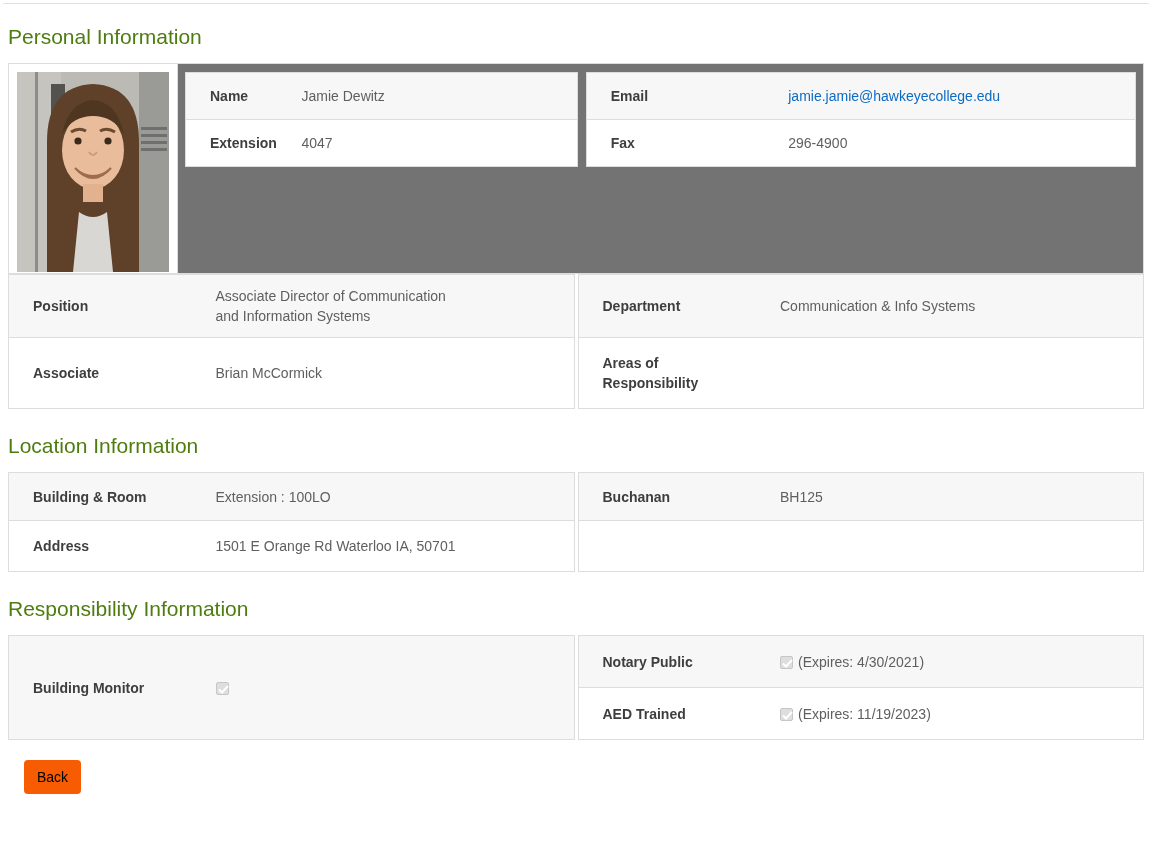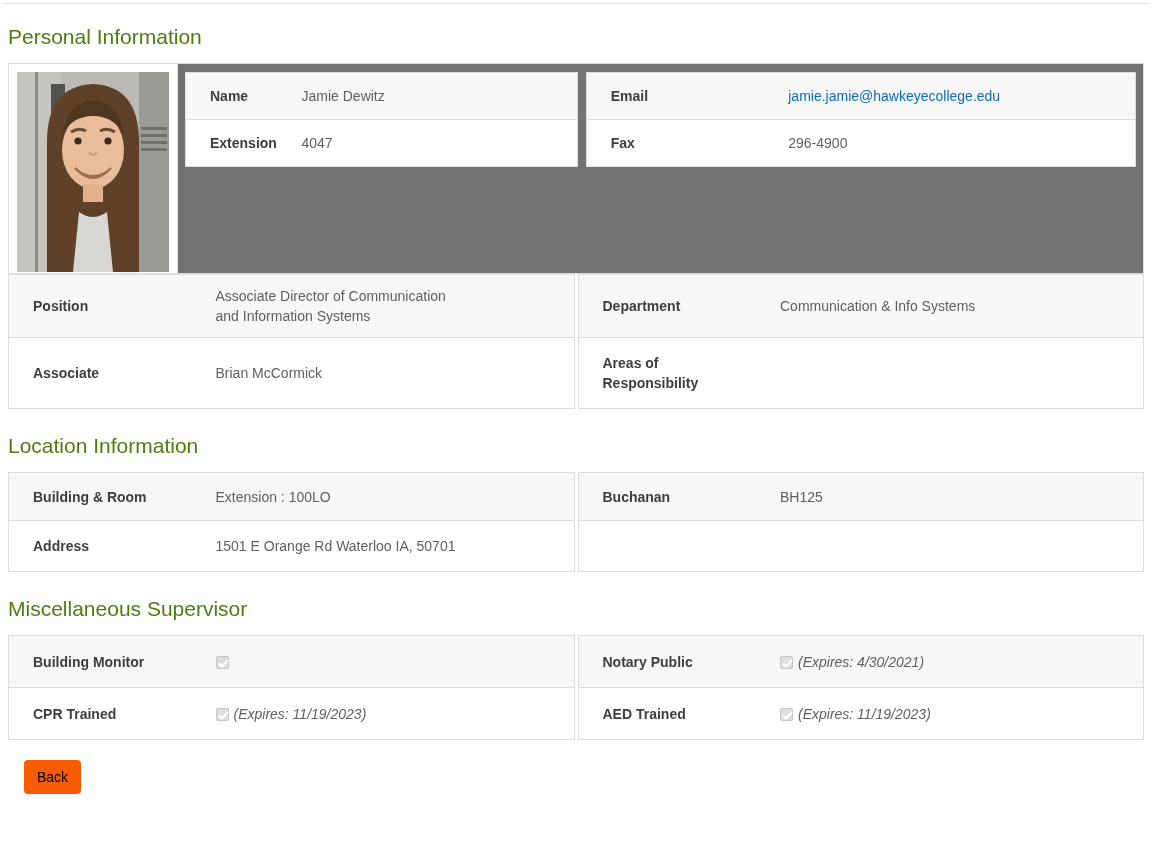--- a/index.html
+++ b/index.html
@@ -83,21 +83,21 @@
     width: 13px; height: 13px;
     background: #dedede;
     border: 1px solid #c6c6c6;
     border-radius: 2px;
     vertical-align: -2px;
     margin-right: 5px;
     position: relative;
   }
   .checkbox-disabled svg { position: absolute; left: 1px; top: 2px; }
 
-  .expires-text { color: #5f5f5f; font-style: italic; }
+  .expires-text { color: #5f5f5f; }
 
   
   .back-button {
     display: inline-block;
     margin: 20px 0 0 16px;
     background: #f75c03;
     color: #000;
     border: none;
     border-radius: 4px;
     font-family: "Liberation Sans", sans-serif;
@@ -256,78 +256,66 @@
       </tr>
       <tr class="h51">
         <td class="cell-label w-label-mid"></td>
         <td class="cell-value"></td>
       </tr>
     </tbody>
       </table>
   </div>
 
   
-  <h2 class="section-heading">Miscellaneous Supervisor</h2>
+  <h2 class="section-heading">Responsibility Information</h2>
 
   <div class="tables-row">
     <table class="info-table">
       <tbody>
           <tr class="striped rowsep h53">
         <td class="cell-label w-label">
           <div class="label-wrap">Building Monitor</div>
         </td>
         <td class="cell-value">
           <span class="checkbox-disabled">
             <svg width="11" height="9" viewBox="0 0 11 9">
                   <polyline points="1,4.5 4,7.5 10,1" fill="none" stroke="#ffffff" stroke-width="2"></polyline>
                 </svg>
           </span><span class="expires-text"></span>
         </td>
       </tr>
+    </tbody>
+      </table>
+
+    <table class="info-table">
+      <tbody>
+          <tr class="striped rowsep h53">
+        <td class="cell-label w-label-mid">
+          <div class="label-wrap">Notary Public</div>
+        </td>
+        <td class="cell-value">
+          <span class="checkbox-disabled">
+            <svg width="11" height="9" viewBox="0 0 11 9">
+                  <polyline points="1,4.5 4,7.5 10,1" fill="none" stroke="#ffffff" stroke-width="2"></polyline>
+                </svg>
+          </span><span class="expires-text">(Expires: 4/30/2021)</span>
+        </td>
+      </tr>
       <tr class="h53">
-        <td class="cell-label w-label">
-          <div class="label-wrap">CPR Trained</div>
+        <td class="cell-label w-label-mid">
+          <div class="label-wrap">AED Trained</div>
         </td>
         <td class="cell-value">
           <span class="checkbox-disabled">
             <svg width="11" height="9" viewBox="0 0 11 9">
                   <polyline points="1,4.5 4,7.5 10,1" fill="none" stroke="#ffffff" stroke-width="2"></polyline>
                 </svg>
           </span><span class="expires-text">(Expires: 11/19/2023)</span>
         </td>
       </tr>
     </tbody>
       </table>
-
-    <table class="info-table">
-      <tbody>
-          <tr class="striped rowsep h53">
-        <td class="cell-label w-label-mid">
-          <div class="label-wrap">Notary Public</div>
-        </td>
-        <td class="cell-value">
-          <span class="checkbox-disabled">
-            <svg width="11" height="9" viewBox="0 0 11 9">
-                  <polyline points="1,4.5 4,7.5 10,1" fill="none" stroke="#ffffff" stroke-width="2"></polyline>
-                </svg>
-          </span><span class="expires-text">(Expires: 4/30/2021)</span>
-        </td>
-      </tr>
-      <tr class="h53">
-        <td class="cell-label w-label-mid">
-          <div class="label-wrap">AED Trained</div>
-        </td>
-        <td class="cell-value">
-          <span class="checkbox-disabled">
-            <svg width="11" height="9" viewBox="0 0 11 9">
-                  <polyline points="1,4.5 4,7.5 10,1" fill="none" stroke="#ffffff" stroke-width="2"></polyline>
-                </svg>
-          </span><span class="expires-text">(Expires: 11/19/2023)</span>
-        </td>
-      </tr>
-    </tbody>
-      </table>
   </div>
 
   
   <button class="back-button">Back</button>
 
 </div>
 
 </body></html>

